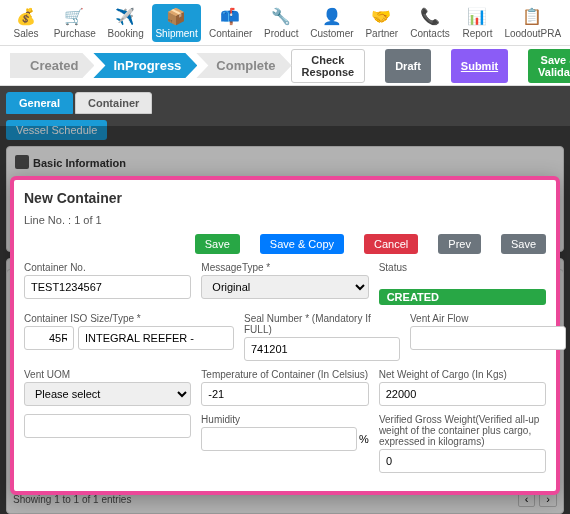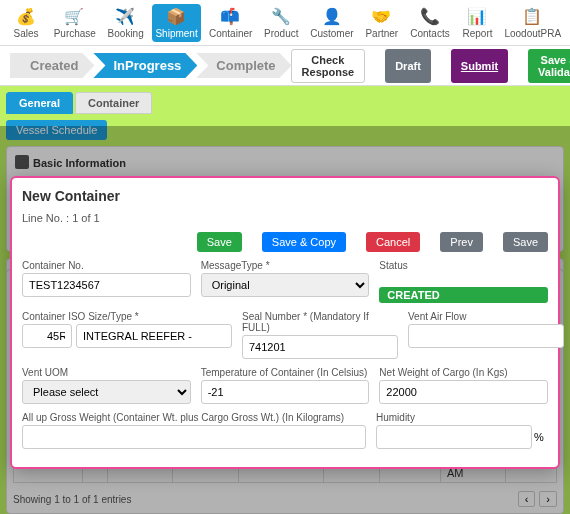--- a/index.html
+++ b/index.html
@@ -88,26 +88,26 @@
     .btn {
       padding: 4px 10px;
       border-radius: 3px;
       border: 1px solid #ccc;
       cursor: pointer;
       font-size: 11px;
       font-weight: bold;
     }
     .btn-check { background: #fff; color: #333; border-color: #ccc; }
     .btn-draft { background: #6c757d; color: #fff; border: none; }
-    .btn-submit { background: #701a75; color: #fff; border: none; text-decoration: underline; }
+    .btn-submit { background: #8b5cf6; color: #fff; border: none; text-decoration: underline; }
     .btn-save-validate { background: #28a745; color: #fff; border: none; }
 
     
     .main-content {
-      background: #bef264;
+      background: #404040;
       padding: 6px;
       position: relative;
     }
 
     
     .tabs {
       display: flex;
       gap: 2px;
       margin-bottom: 6px;
     }
@@ -197,21 +197,21 @@
       bottom: 0;
       background: rgba(0,0,0,0.3);
       z-index: 10;
     }
     .modal {
       position: absolute;
       top: 50px;
       left: 10px;
       right: 10px;
       background: #fff;
-      border: 2px solid #ec4899;
+      border: 4px solid #ec4899;
       border-radius: 6px;
       box-shadow: 0 4px 20px rgba(0,0,0,0.3);
       z-index: 20;
       padding: 10px;
     }
     .modal-title {
       font-size: 14px;
       font-weight: bold;
       color: #333;
       margin-bottom: 8px;
@@ -619,29 +619,32 @@
           <input class="modal-form-input" type="text" value="-21" style="">
         </div>
         <div class="modal-form-group">
           <label class="modal-form-label">Net Weight of Cargo (In Kgs)</label>
           <input class="modal-form-input" type="text" value="22000" style="">
         </div>
       </div>
 
       <div class="modal-form-row">
         <div class="modal-form-group" style="flex:2;">
-          <label class="modal-form-label">All up Gross Weight (Container Wt. plus Cargo Gross Wt.) (In Kilograms)</label>
           <input class="modal-form-input" type="text" style="">
         </div>
         <div class="modal-form-group">
           <label class="modal-form-label">Humidity</label>
           <div style="display:flex; align-items:center; gap:2px;">
             <input class="modal-form-input" type="text" style="">
             <span style="font-size:11px;">%</span>
           </div>
+        </div>
+        <div class="modal-form-group" style="flex:2;">
+          <label class="modal-form-label">Verified Gross Weight(Verified all-up weight of the container plus cargo, expressed in kilograms)</label>
+          <input class="modal-form-input" type="text" value="0" style="">
         </div>
       </div>
     </div>
   </div>
 
   
   <div class="bottom-section" style="position:absolute; bottom:0; left:6px; right:6px; z-index:5; padding:6px;">
 
     <div style="display:flex; align-items:center; gap:0; margin-bottom:4px;">
       <div class="bottom-step">

